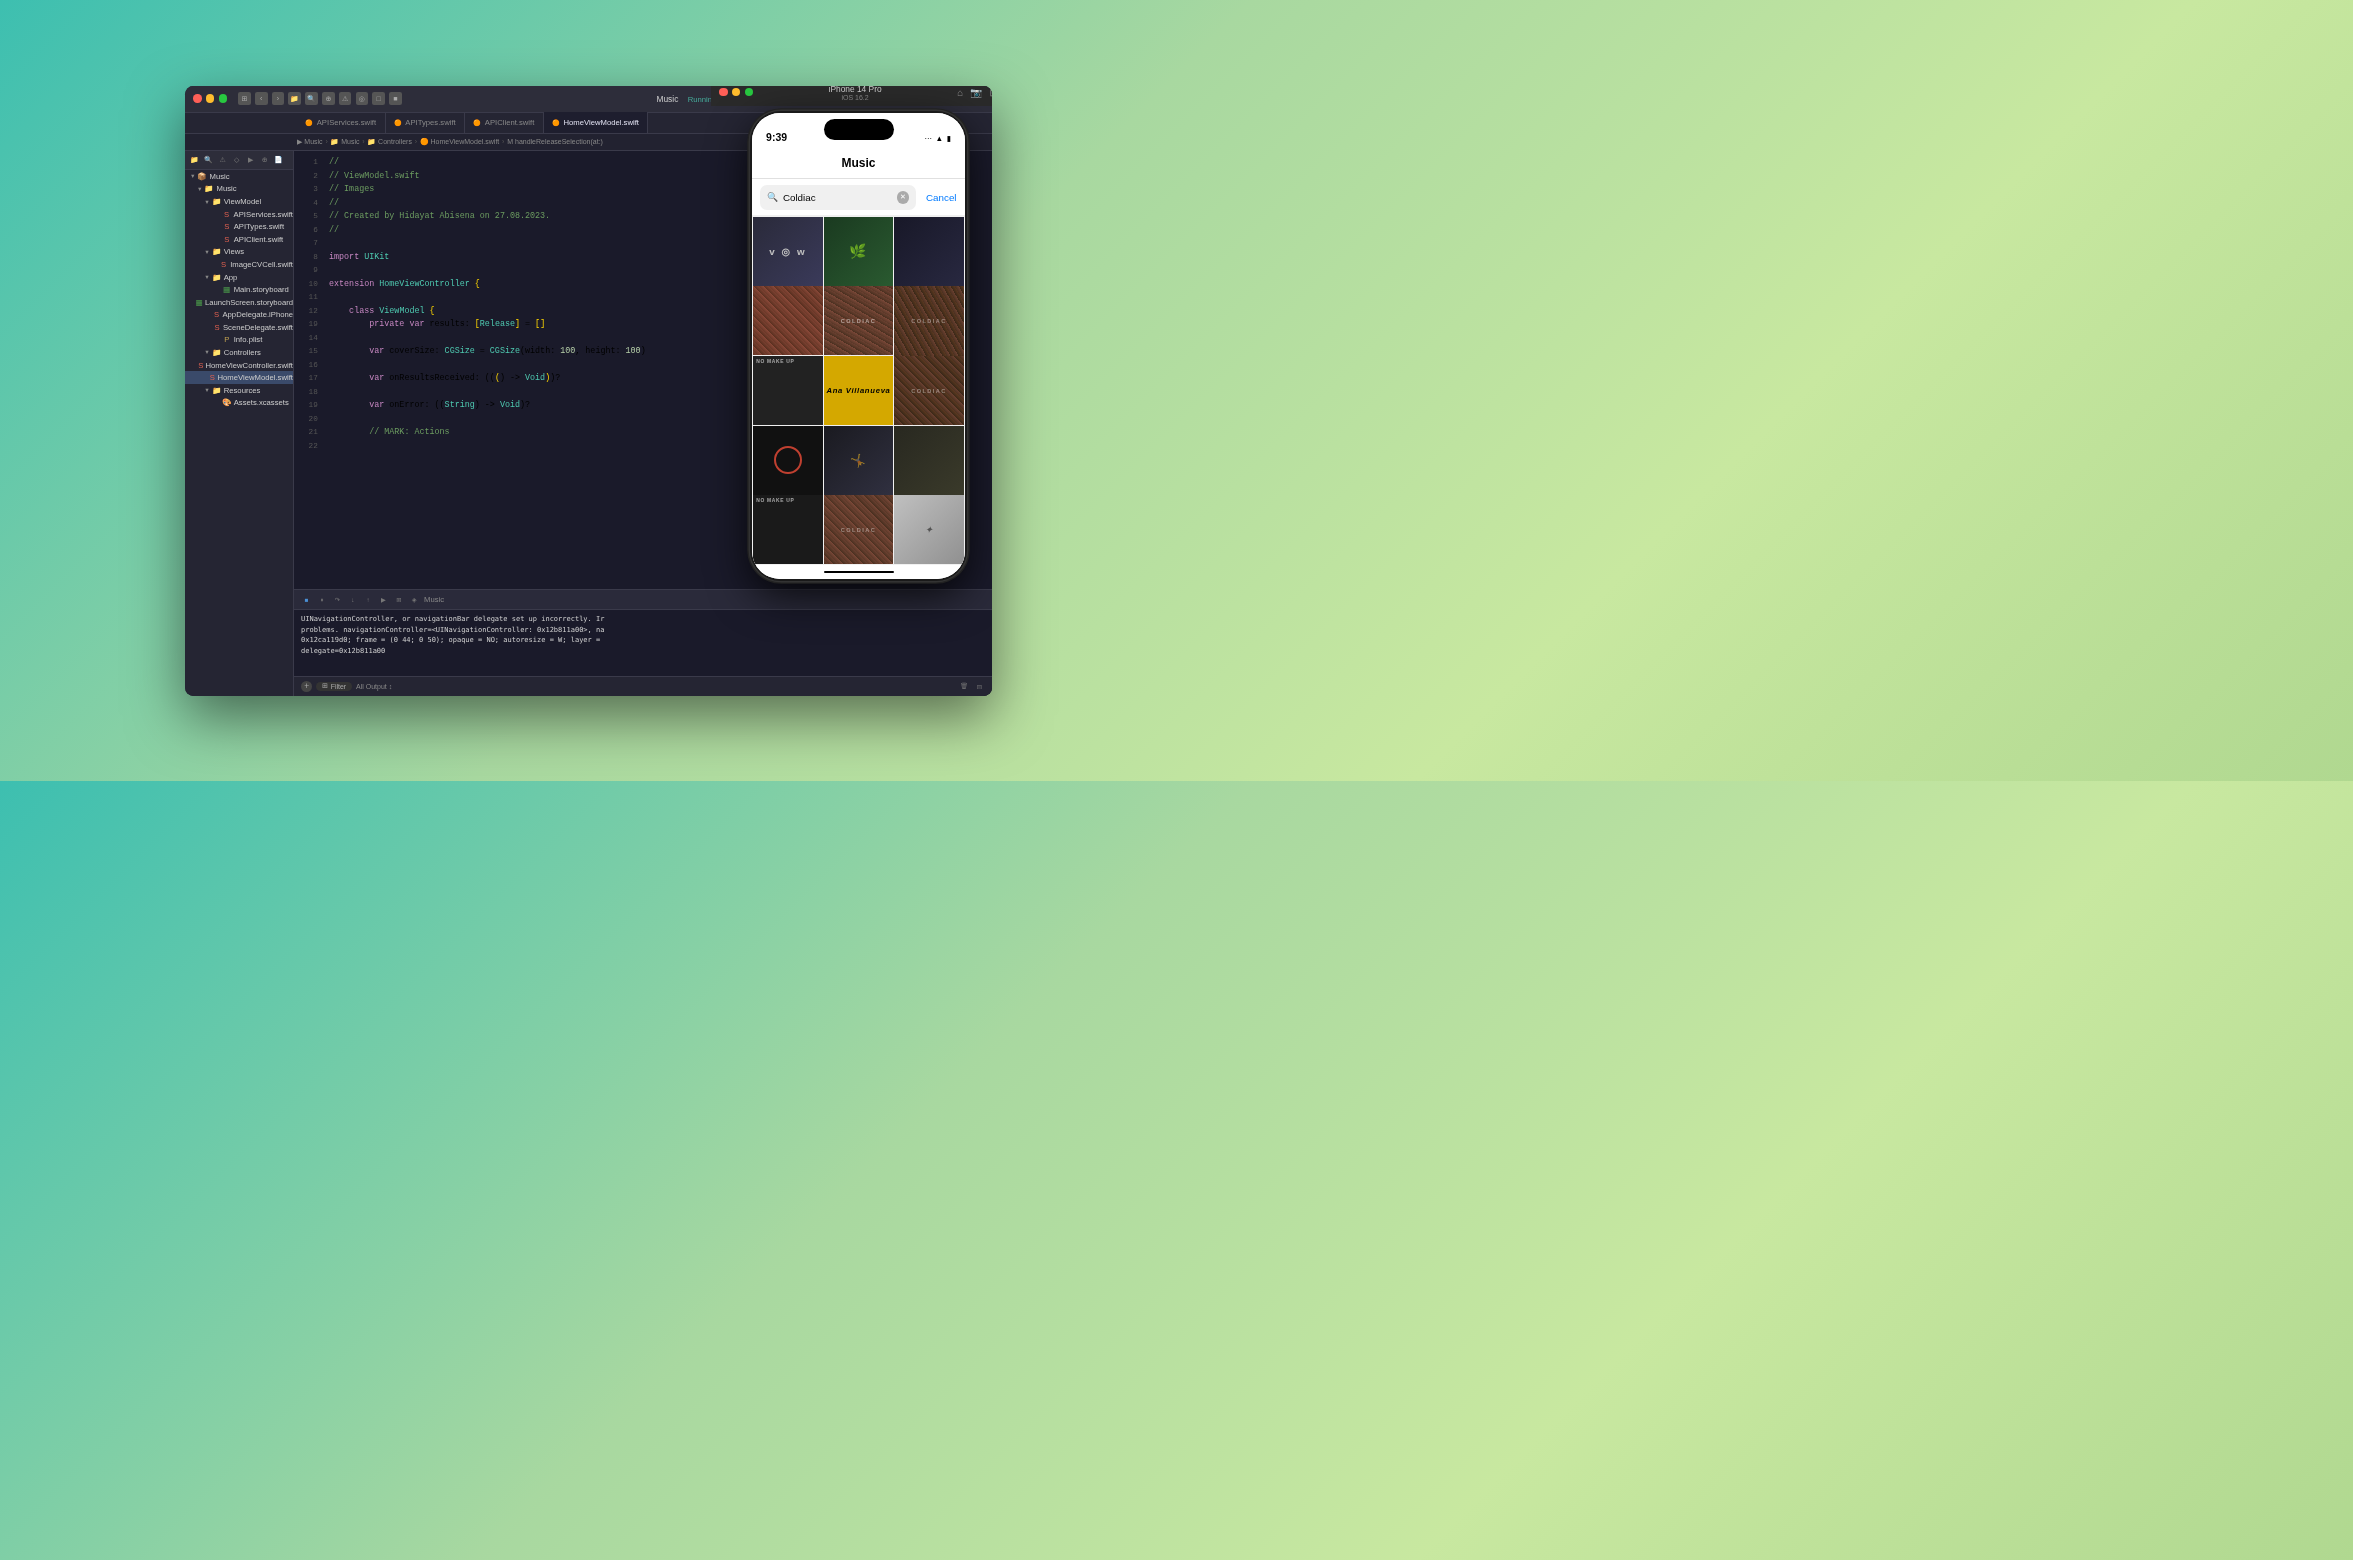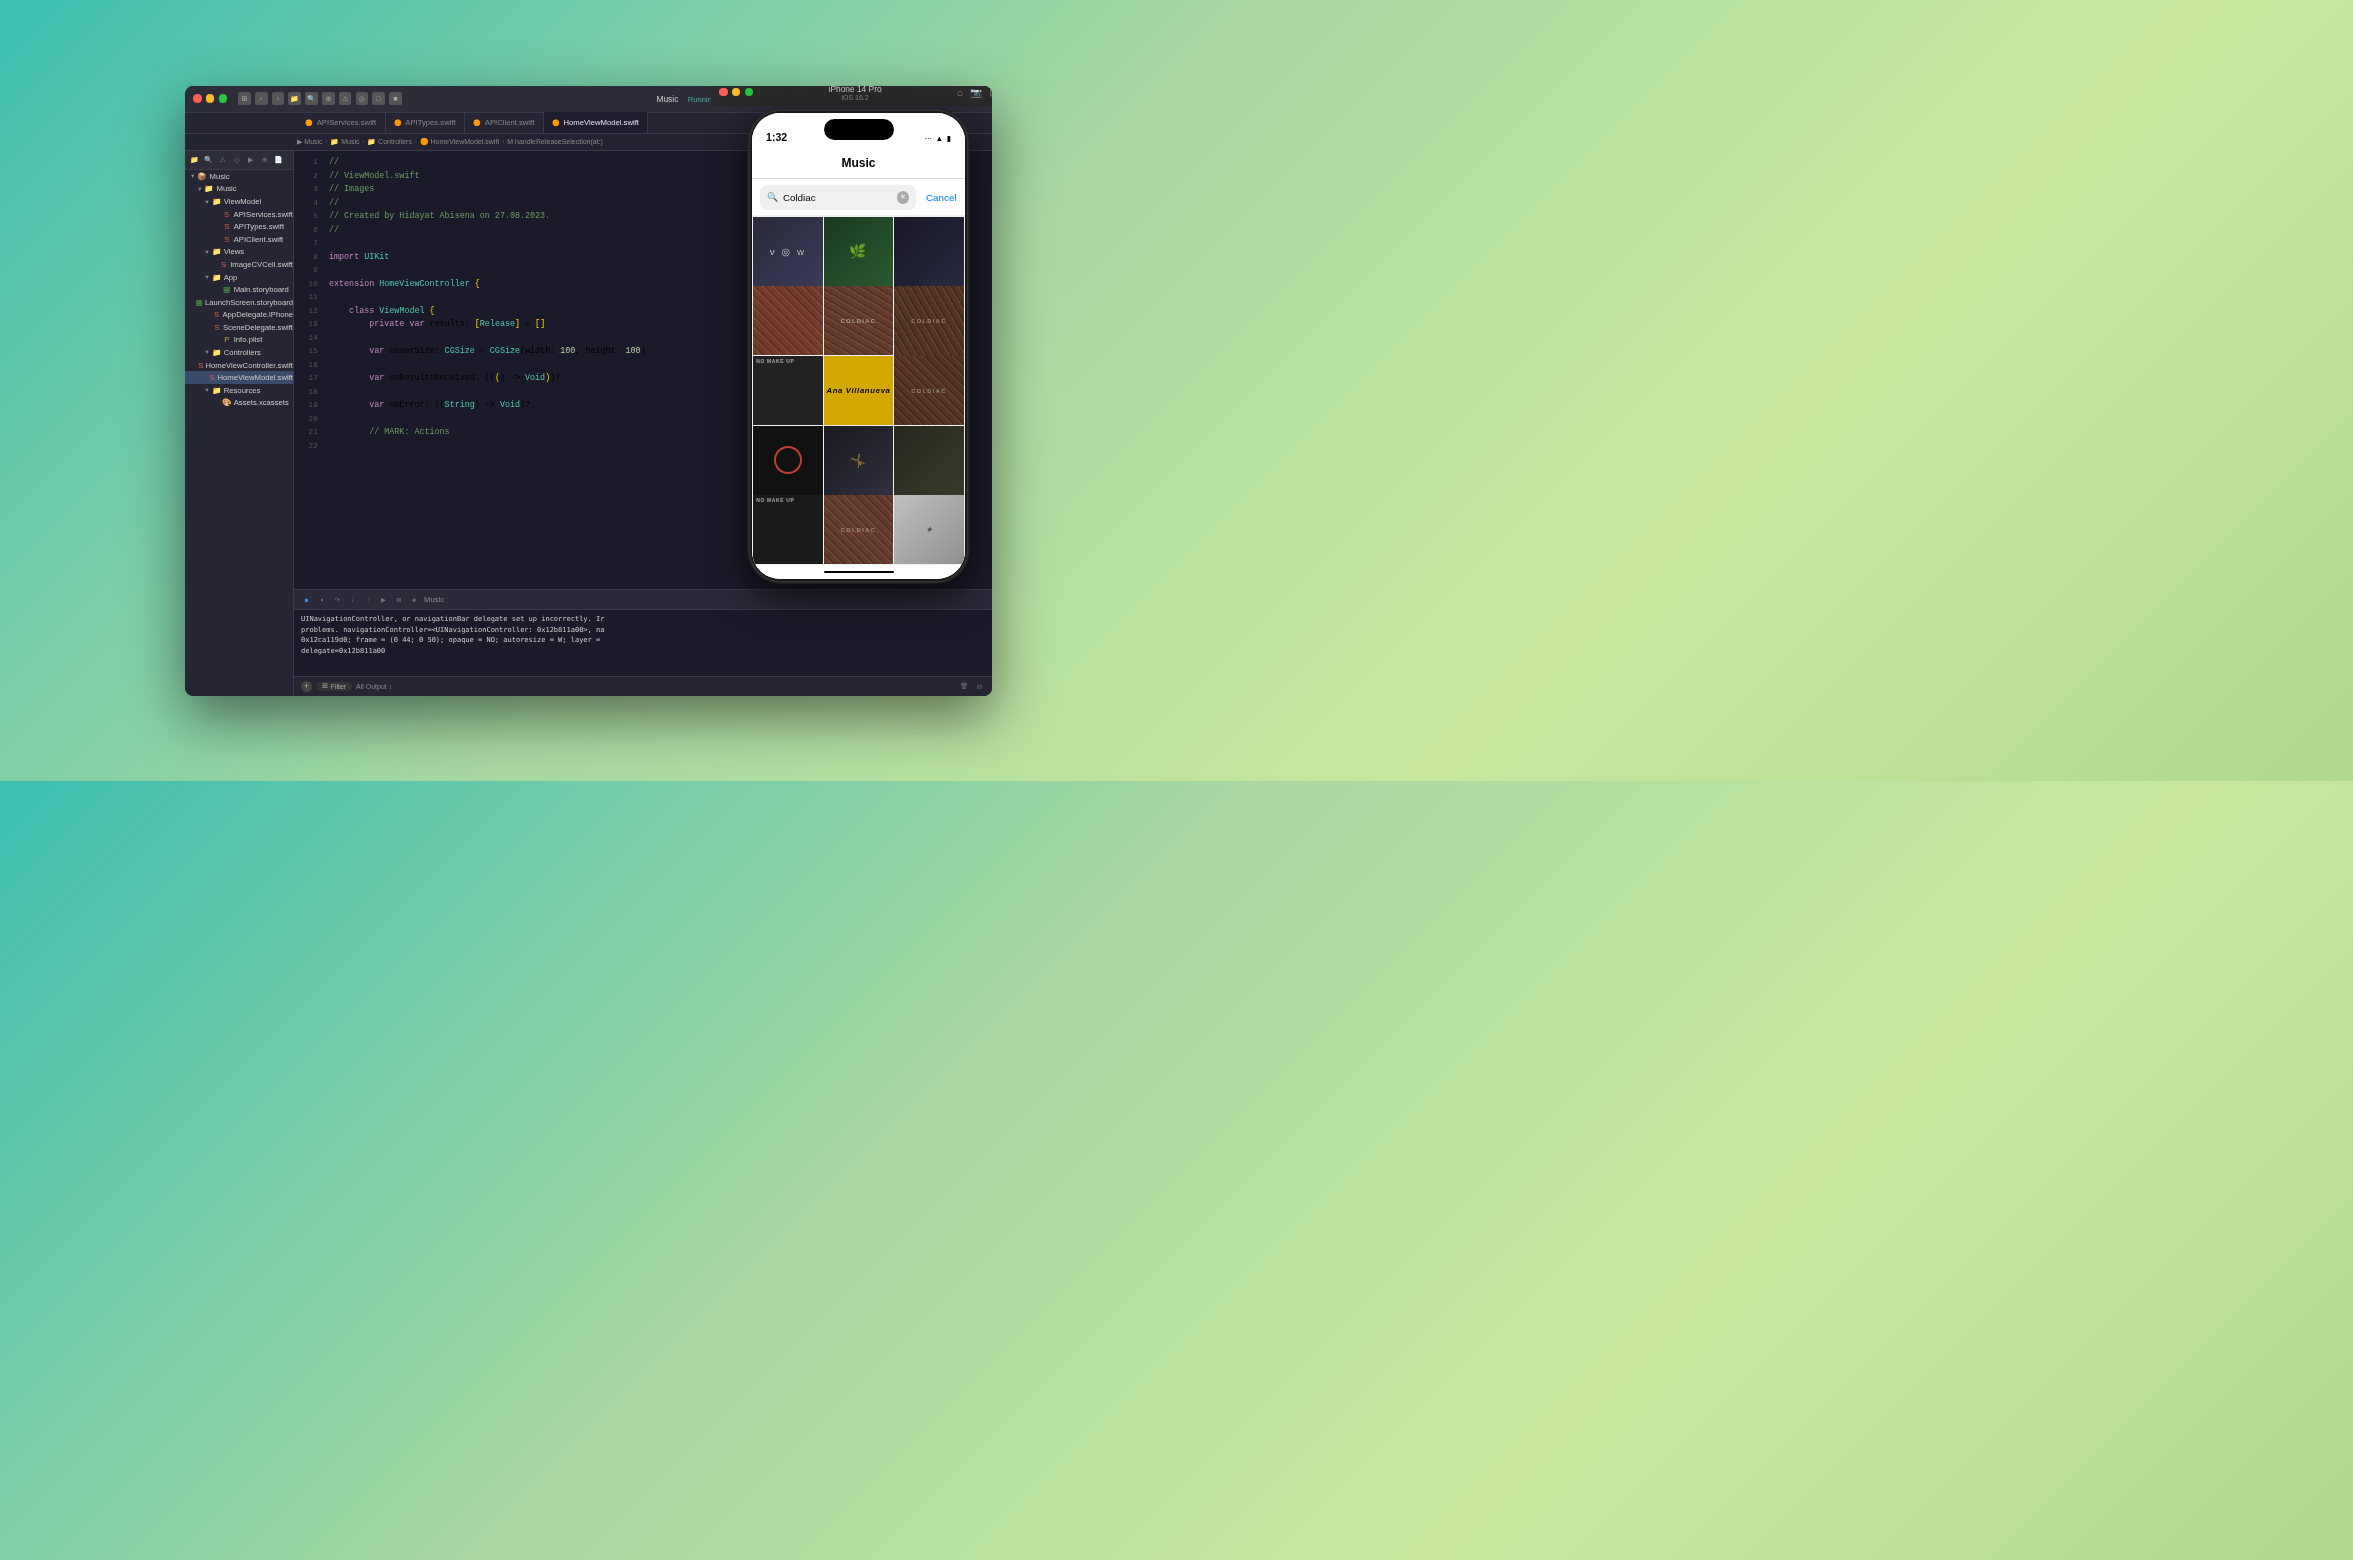--- a/index.html
+++ b/index.html
@@ -445,21 +445,21 @@
       overflow: hidden;
     }
     
     .album-1 { background: linear-gradient(135deg, #2a2a3a, #3a3a5a); display:flex; align-items:center; justify-content:center; }
     .album-2 { background: linear-gradient(135deg, #1a3020, #2a5030); display:flex; align-items:center; justify-content:center; }
     .album-3 { background: linear-gradient(135deg, #303040, #202030); display:flex; align-items:center; justify-content:center; }
     .album-8 { background: #f9a8d4; display:flex; align-items:center; justify-content:center; }
     .album-logo-vow {
       color: #c0c0c0;
       font-size: 9.8px;
-      font-weight: 400;
+      font-weight: 700;
       letter-spacing: 2.1px;
       text-align: center;
     }
     .home-indicator {
       height: 14px;
       background: #fff;
       display: flex;
       align-items: center;
       justify-content: center;
       flex-shrink: 0;
@@ -768,21 +768,21 @@
         <span class="sim-icon">📷</span>
         <span class="sim-icon">⊞</span>
       </div>
     </div>
 
     <div class="iphone-device">
       <div class="iphone-screen">
 
         <div class="status-bar">
           <div class="dynamic-island"></div>
-          <span class="status-time">1:32</span>
+          <span class="status-time">9:39</span>
           <div class="status-right">
             <span>···</span>
             <span>▲</span>
             <span>▮</span>
           </div>
         </div>
 
         <div class="app-nav">
           <span class="app-nav-title">Music</span>
         </div>

